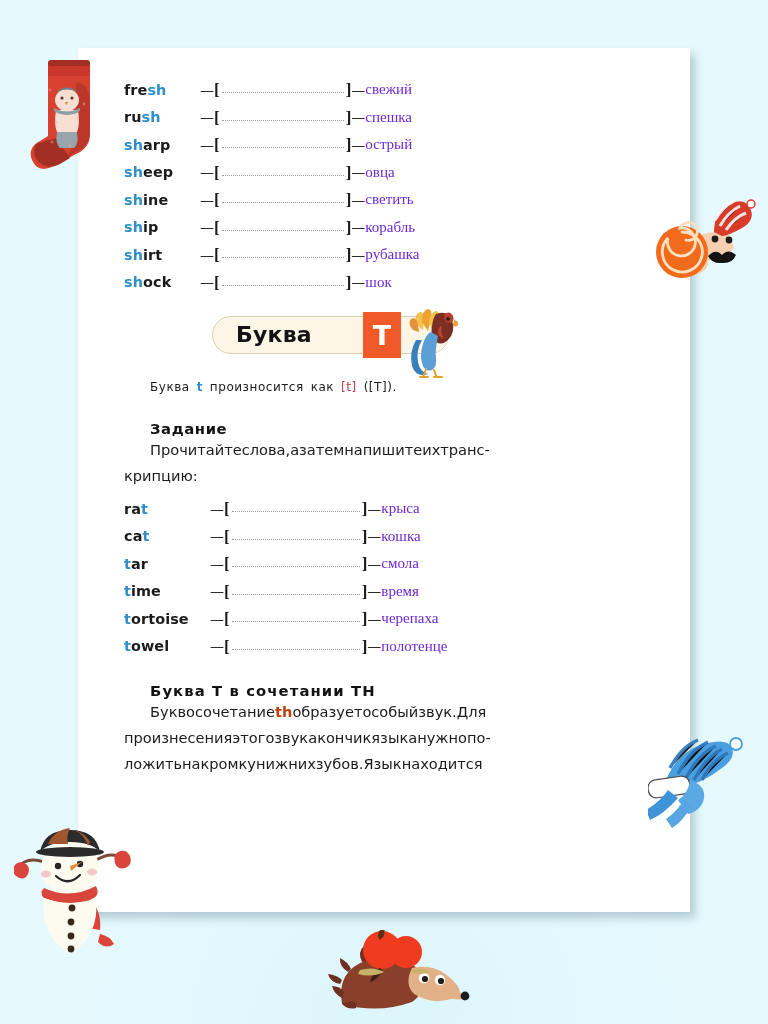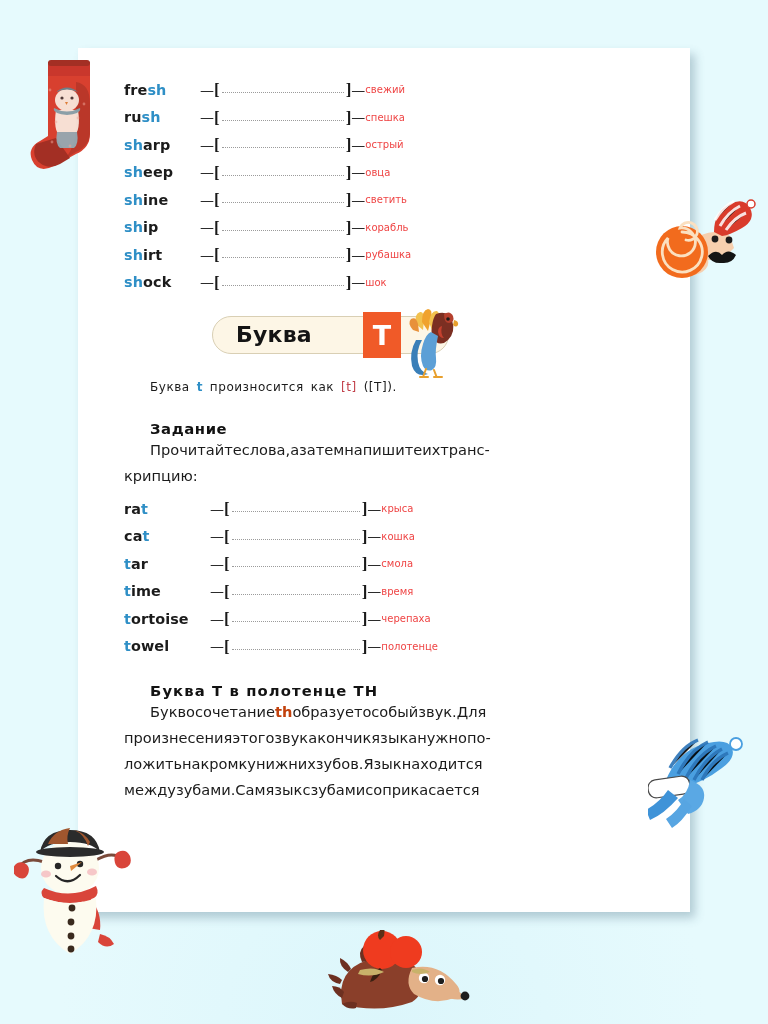--- a/index.html
+++ b/index.html
@@ -63,22 +63,23 @@
   }
   .c-word .hl { color: #2f8fc6; }
   .c-dash {
     color: #2b2b2b;
     text-align: center;
     padding: 0 7px;
     font-size: 14px;
   }
   .c-bracket { padding-right: 10px; }
   .c-rus {
-    color: #ef4444;
-    font-size: 10px;
+    color: #6d28d9;
+    font-size: 15px;
+    font-family: Liberation Serif, serif;
   }
 
   
   .brk {
     display: inline-flex;
     align-items: center;
     font-size: 16px;
     color: #1a1a1a;
   }
   .brk .bk {
@@ -530,21 +531,21 @@
                 <span class="bk">[</span>
                 <span class="dots"></span>
                 <span class="bk">]</span>
               </span></td>
             <td class="c-dash">—</td>
             <td class="c-rus">полотенце</td>
           </tr>
         </tbody>
     </table>
 
-    <div class="sec-head2">Буква T в полотенце TH</div>
+    <div class="sec-head2">Буква T в сочетании TH</div>
     <div class="para-lines">
       <div class="jline" id="th-line1">
           <span class="w" style="width: 26px; display: inline-block;"></span>
           <span class="w">Буквосочетание</span>
           <span class="w blue">th</span>
           <span class="w">образует</span>
           <span class="w">особый</span>
           <span class="w">звук.</span>
           <span class="w">Для</span>
         </div>
@@ -559,25 +560,16 @@
         </div>
       <div class="jline" id="th-line3">
           <span class="w">ложить</span>
           <span class="w">на</span>
           <span class="w">кромку</span>
           <span class="w">нижних</span>
           <span class="w">зубов.</span>
           <span class="w">Язык</span>
           <span class="w">находится</span>
         </div>
-      <div class="jline" id="th-line4">
-          <span class="w">между</span>
-          <span class="w">зубами.</span>
-          <span class="w">Сам</span>
-          <span class="w">язык</span>
-          <span class="w">с</span>
-          <span class="w">зубами</span>
-          <span class="w">соприкасается</span>
-        </div>
     </div>
 
   </div>
 </div>
 
 </body></html>

